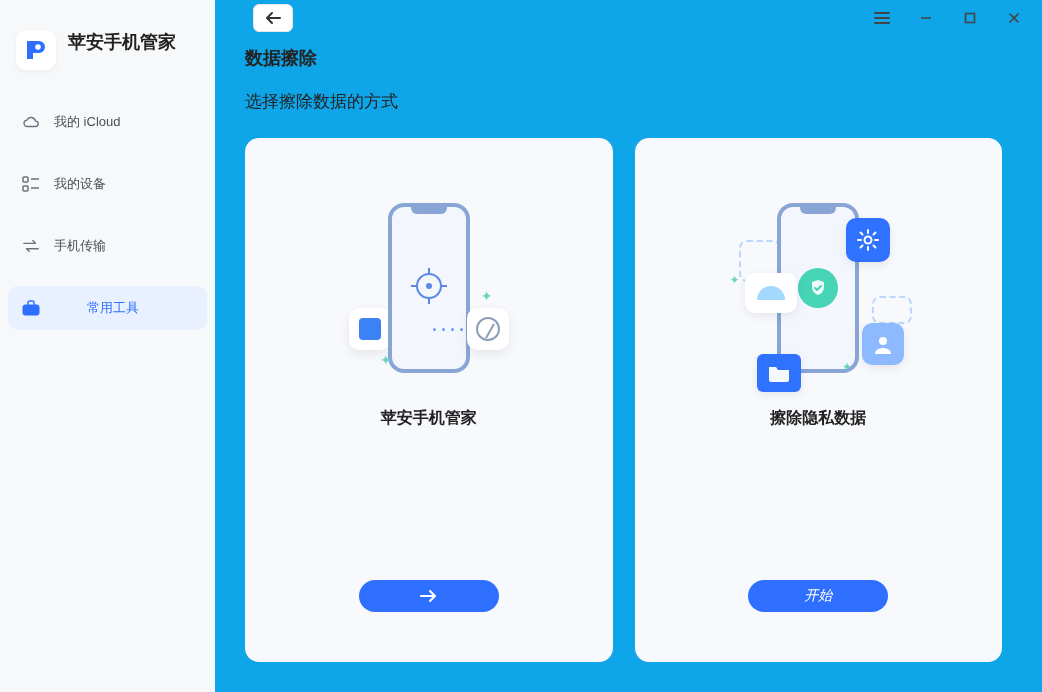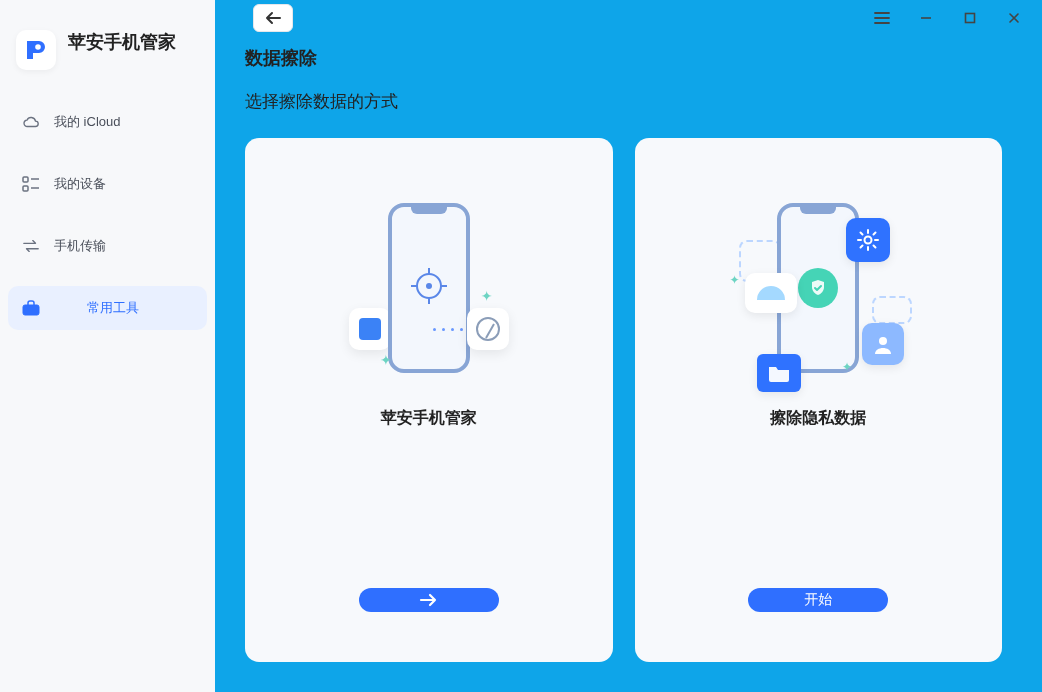--- a/index.html
+++ b/index.html
@@ -170,26 +170,27 @@
     .card-btn {
       margin-top: auto;
       padding-top: 50px;
     }
     .btn {
       background: #2f6fff;
       color: #fff;
       border: none;
       border-radius: 22px;
       width: 140px;
-      height: 24px;
+      height: 32px;
       font-size: 14px;
       display: flex;
       align-items: center;
       justify-content: center;
       cursor: pointer;
+      font-style: italic;
     }
     
     .phone-frame {
       width: 82px;
       height: 170px;
       border: 4px solid #88a5d5;
       border-radius: 16px;
       background: #f3f7fd;
       position: relative;
       display: flex;

